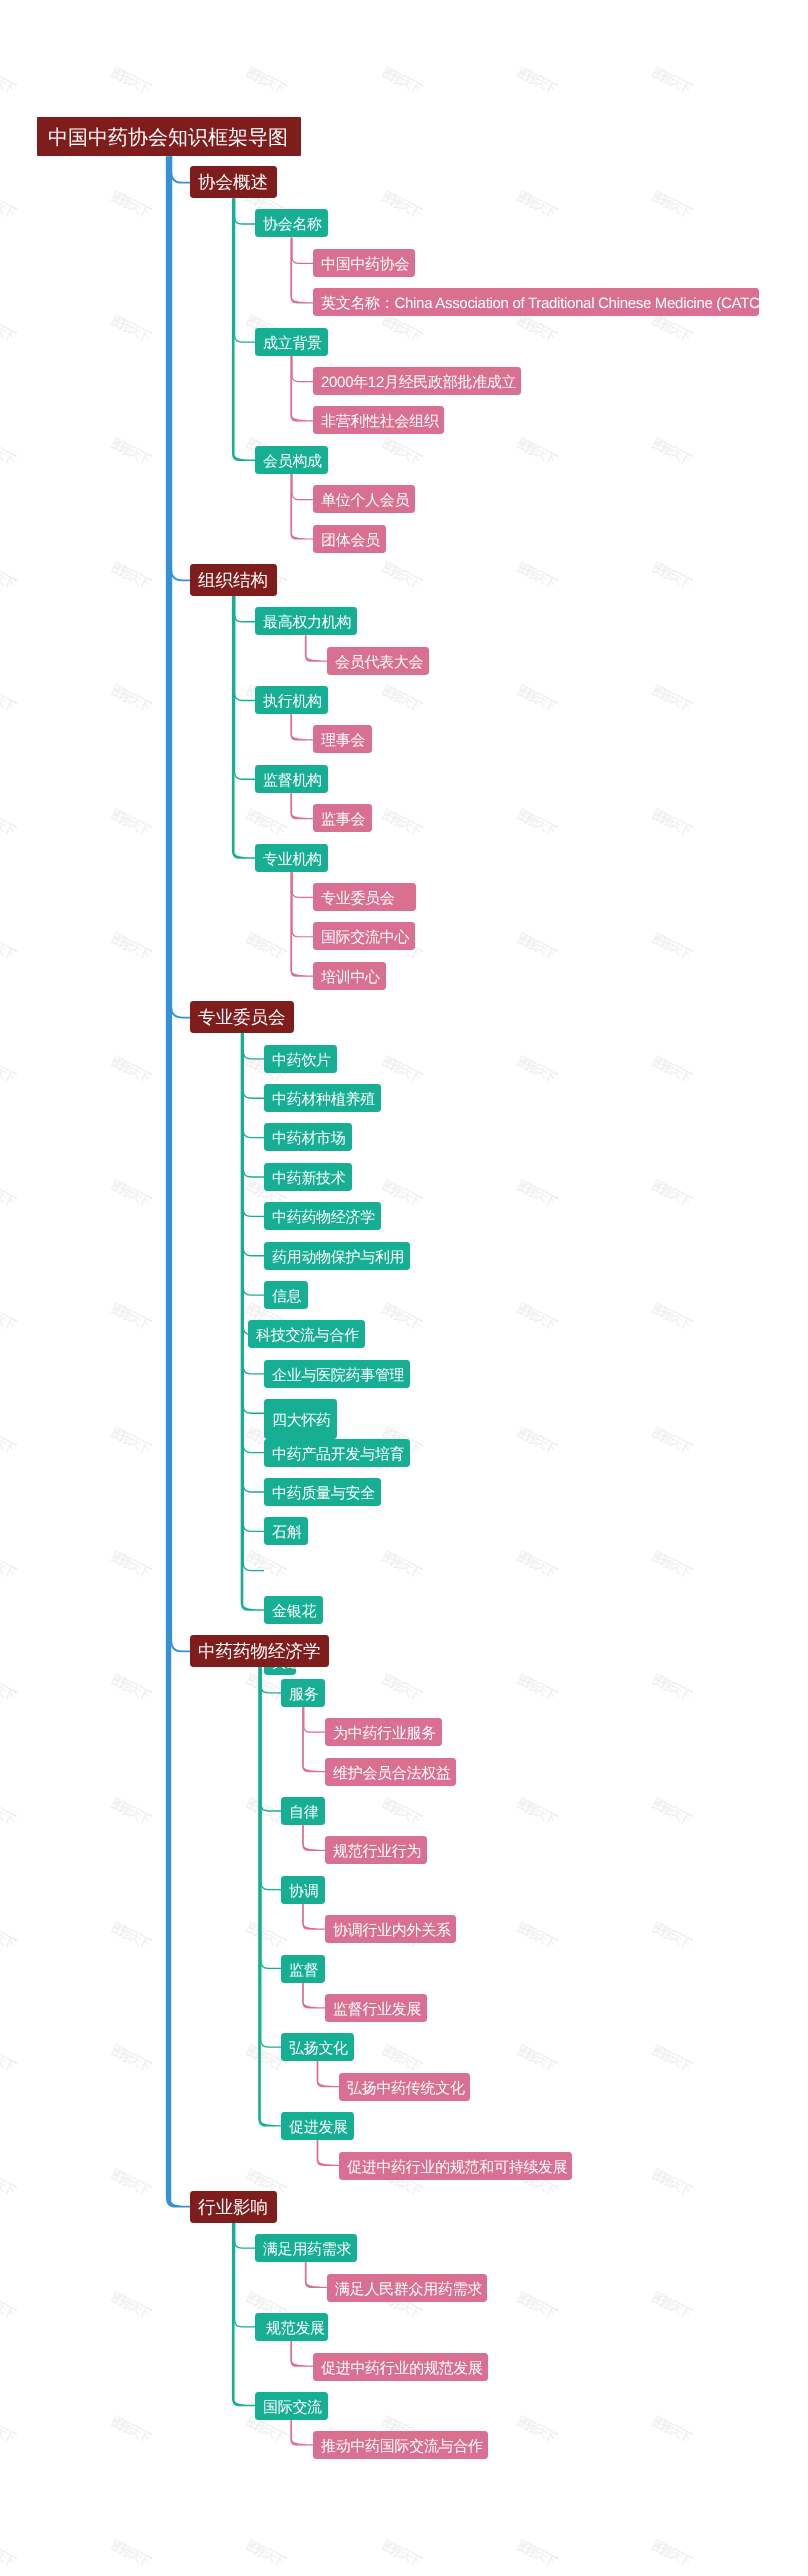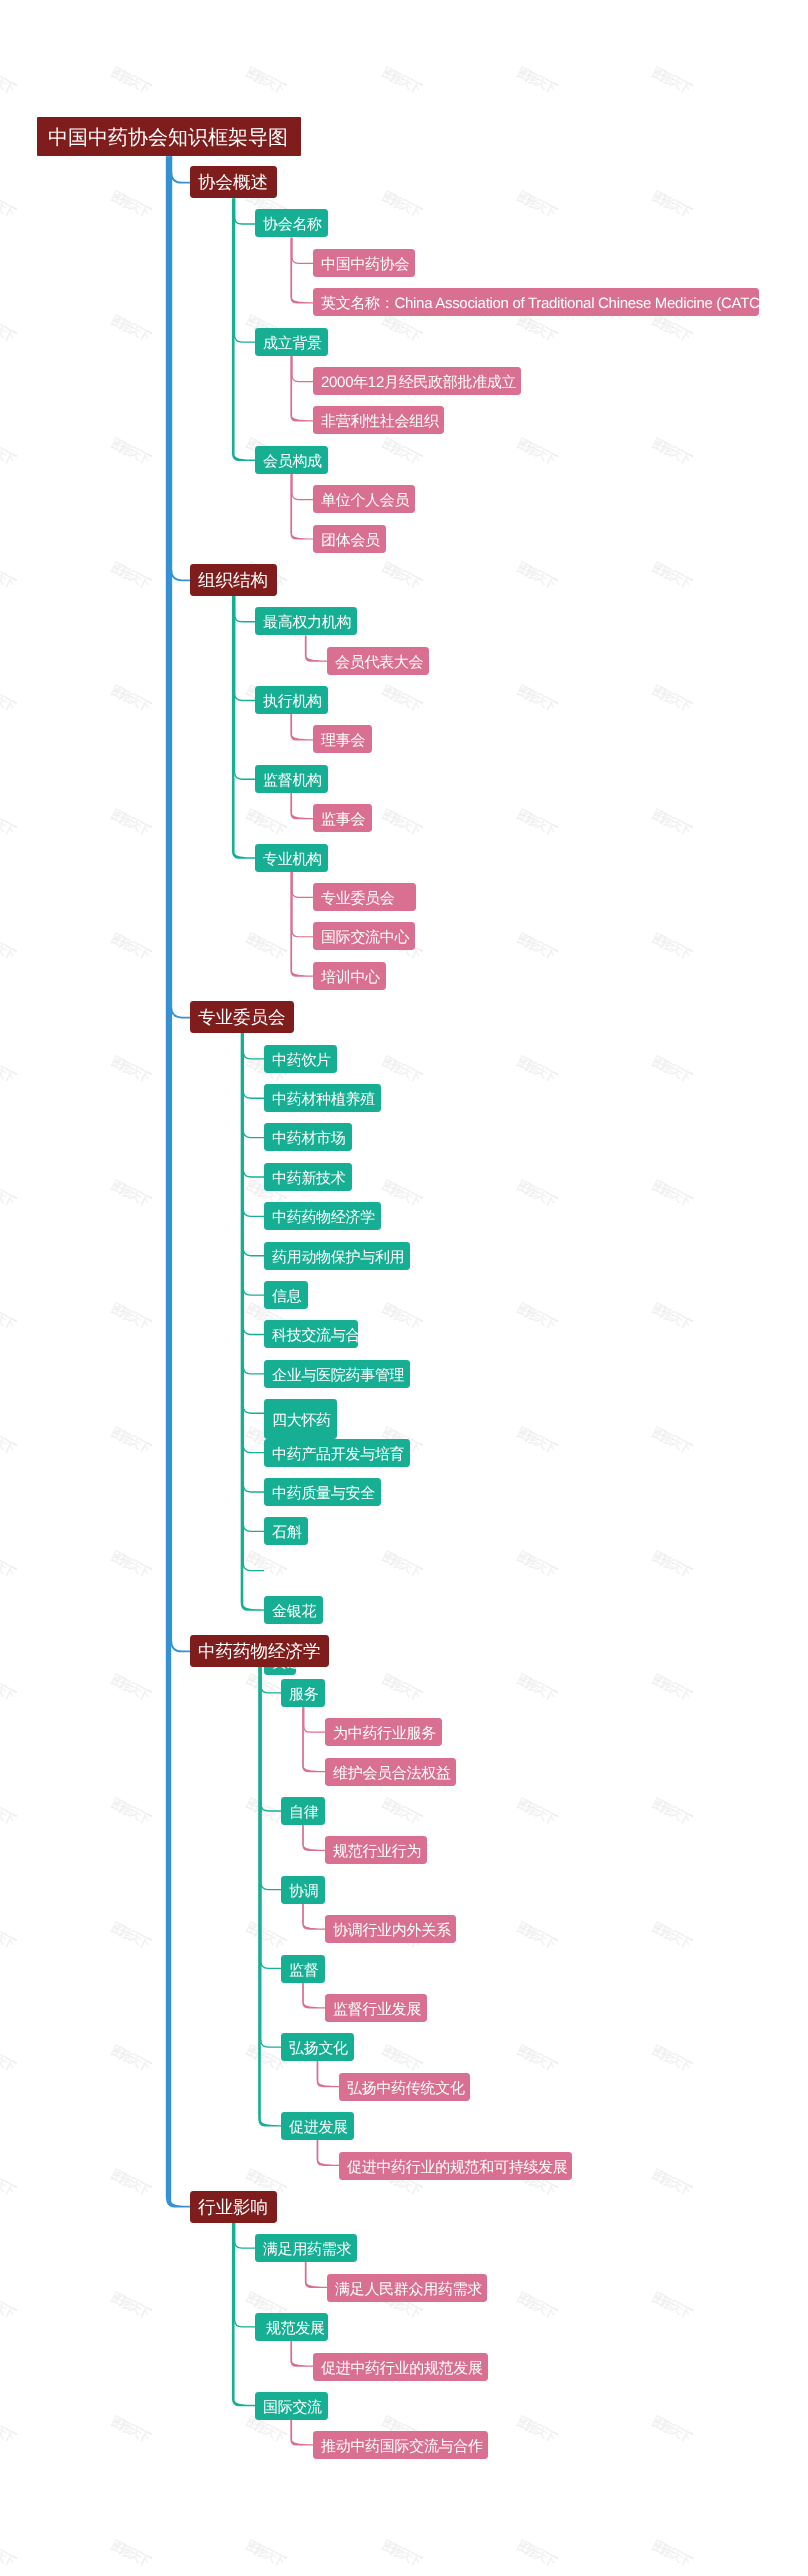--- a/index.html
+++ b/index.html
@@ -298,21 +298,21 @@
     </div>
 <div class="node lv2" style="left:264px;top:1202px;width:117px;height:28px;padding:0 7.7px">
       <span>中药药物经济学</span>
     </div>
 <div class="node lv2" style="left:264px;top:1242px;width:146px;height:28px;padding:0 7.7px">
       <span>药用动物保护与利用</span>
     </div>
 <div class="node lv2" style="left:264px;top:1281px;width:44px;height:28px;padding:0 7.7px">
       <span>信息</span>
     </div>
-<div class="node lv2" style="left:264px;top:1320px;width:94px;height:28px;padding:0 7.7px">
+<div class="node lv2" style="left:248px;top:1320px;width:117px;height:28px;padding:0 7.7px">
       <span>科技交流与合作</span>
     </div>
 <div class="node lv2" style="left:264px;top:1360px;width:146px;height:28px;padding:0 7.7px">
       <span>企业与医院药事管理</span>
     </div>
 <div class="node lv2" style="left:264px;top:1399px;width:73px;height:40px;padding:0 7.7px">
       <span>四大怀药</span>
     </div>
 <div class="node lv2" style="left:264px;top:1439px;width:146px;height:28px;padding:0 7.7px">
       <span>中药产品开发与培育</span>

